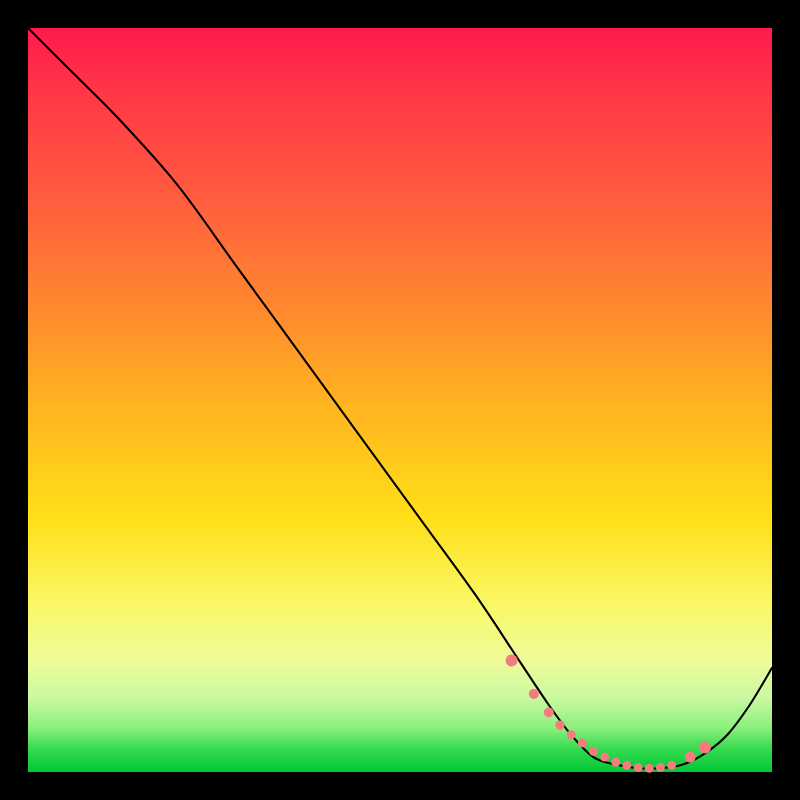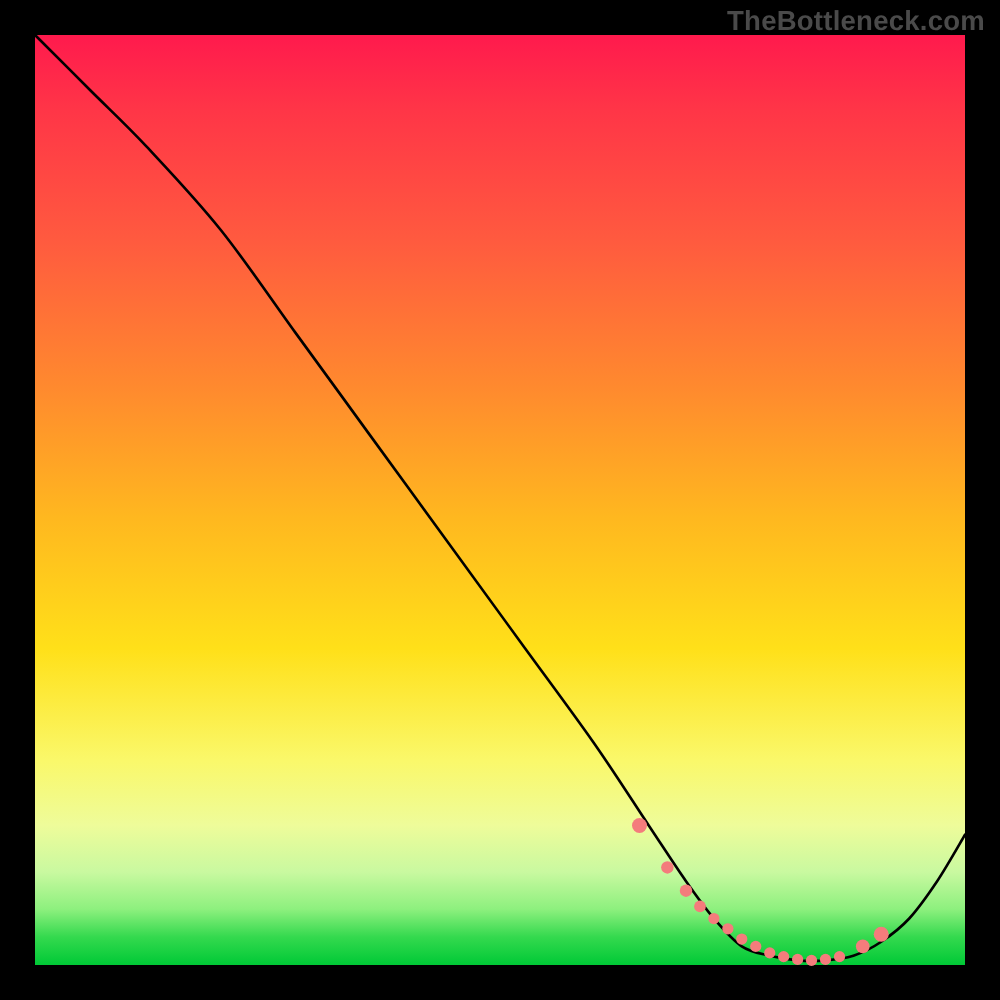--- a/index.html
+++ b/index.html
@@ -67,21 +67,20 @@
   }
   .dot {
     fill: #f47c7c;
     stroke: none;
   }
 </style>
 </head>
 <body>
 
 <div class="frame">
-  <div class="watermark">TheBottleneck.com</div>
 
   <div class="plot-area">
     <svg class="curve" viewBox="0 0 744 744">
       <path id="curvePath" class="curve-path" d="M 0.0 0.0 C 7.4 7.4, 29.8 29.8, 44.6 44.6 C 59.5 59.5, 71.9 70.7, 89.3 89.3 C 106.6 107.9, 129.0 131.4, 148.8 156.2 C 168.6 181.0, 188.5 210.8, 208.3 238.1 C 228.2 265.4, 248.0 292.6, 267.8 319.9 C 287.7 347.2, 307.5 374.5, 327.4 401.8 C 347.2 429.0, 367.0 456.3, 386.9 483.6 C 406.7 510.9, 429.0 540.6, 446.4 565.4 C 463.8 590.2, 478.6 613.8, 491.0 632.4 C 503.4 651.0, 512.1 664.6, 520.8 677.0 C 529.5 689.4, 535.7 698.1, 543.1 706.8 C 550.6 715.5, 558.0 724.2, 565.4 729.1 C 572.9 734.1, 580.3 734.7, 587.8 736.6 C 595.2 738.4, 602.6 739.7, 610.1 740.3 C 617.5 740.9, 625.0 740.9, 632.4 740.3 C 639.8 739.7, 647.3 739.0, 654.7 736.6 C 662.2 734.1, 669.6 730.4, 677.0 725.4 C 684.5 720.4, 691.9 714.9, 699.4 706.8 C 706.8 698.7, 714.2 688.2, 721.7 677.0 C 729.1 665.9, 740.3 646.0, 744.0 639.8"></path>
       <g id="dots">
           <circle cx="483.6" cy="632.4" r="6.0" class="dot"></circle>
           <circle cx="505.9" cy="665.9" r="5.0" class="dot"></circle>
           <circle cx="520.8" cy="684.5" r="5.0" class="dot"></circle>
           <circle cx="532.0" cy="697.1" r="4.7" class="dot"></circle>
           <circle cx="543.1" cy="706.8" r="4.5" class="dot"></circle>

